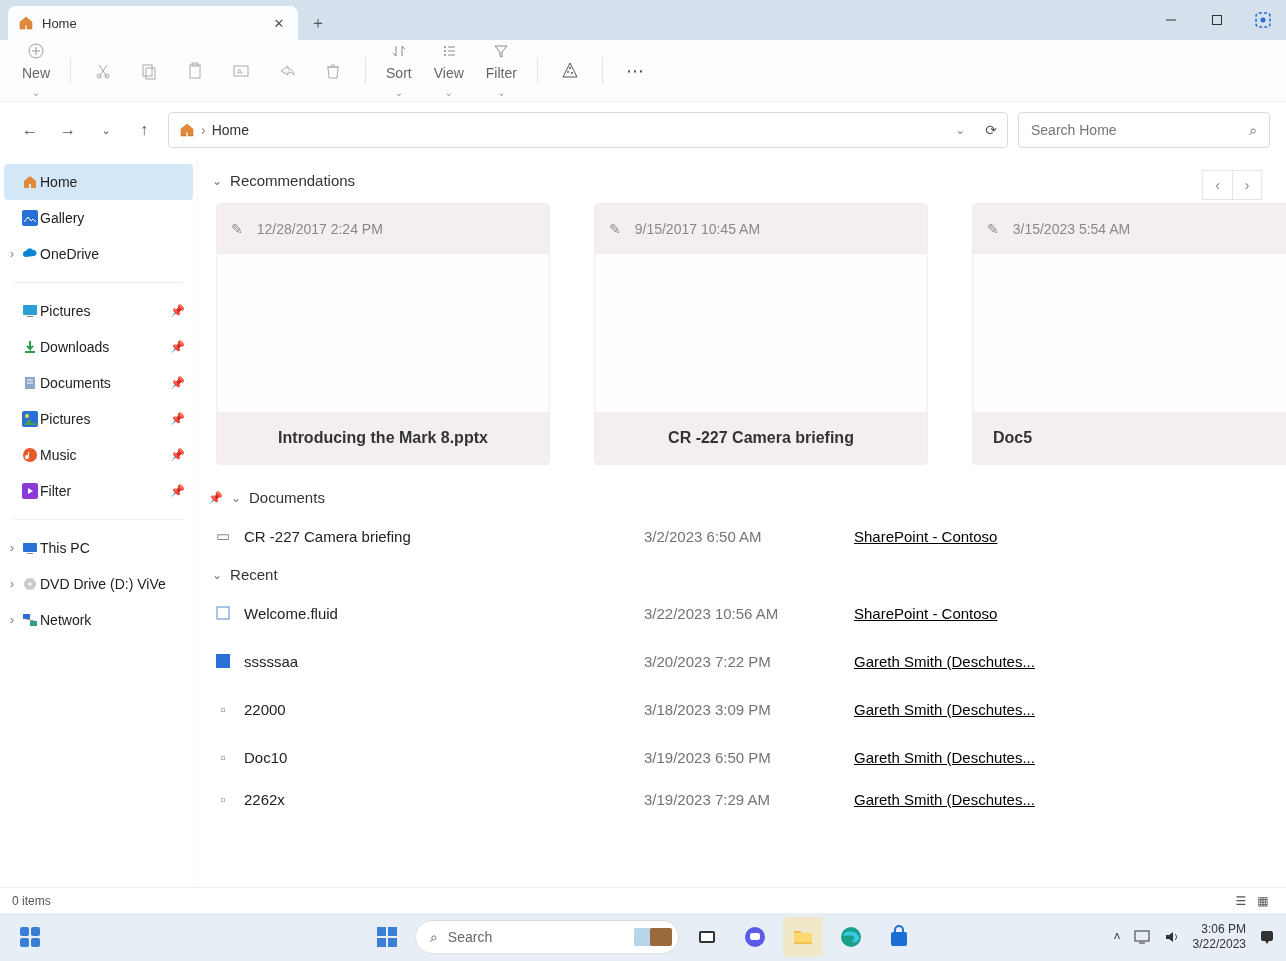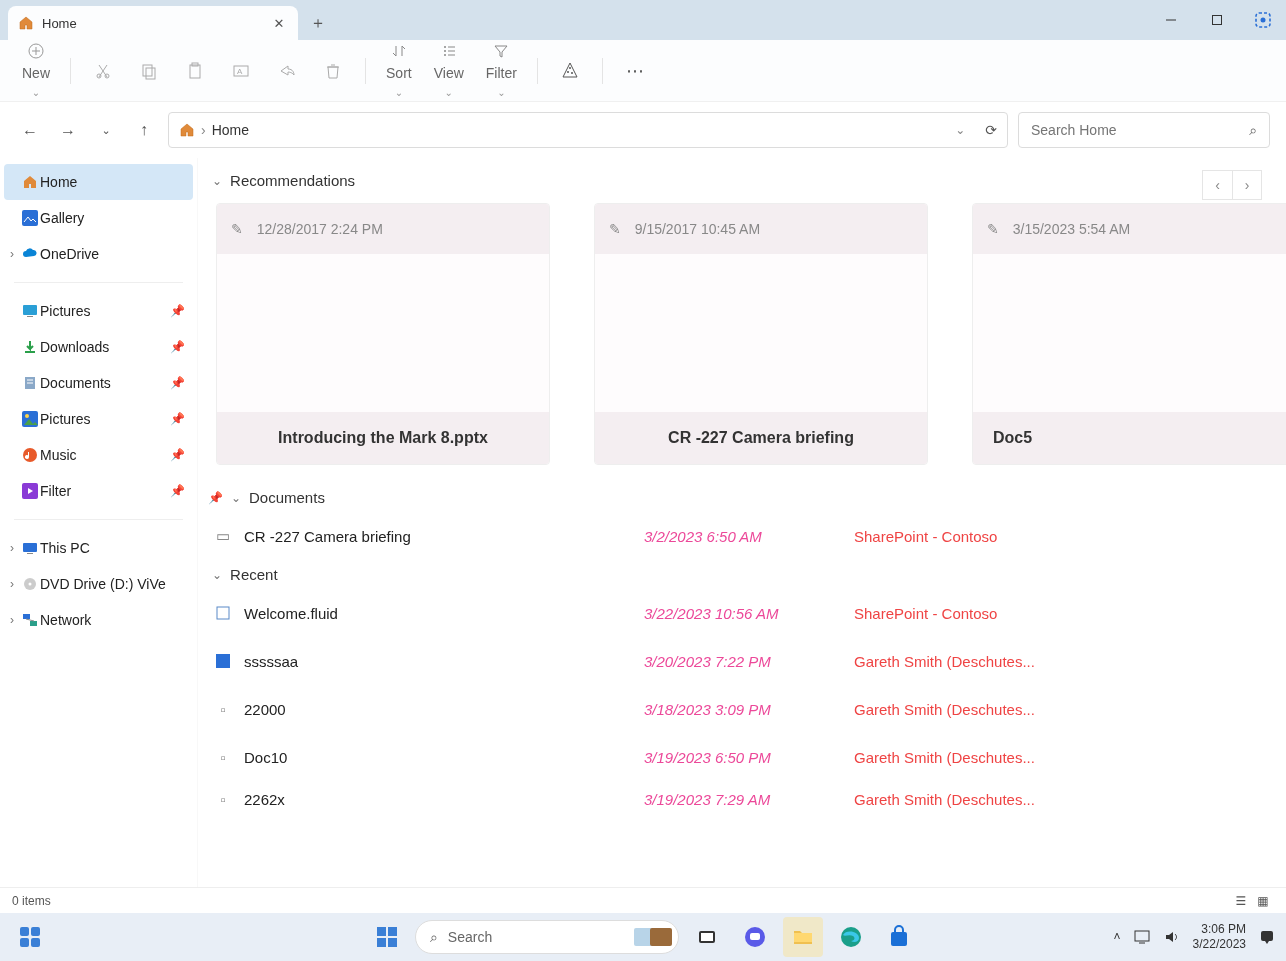--- a/index.html
+++ b/index.html
@@ -49,22 +49,22 @@
 
 .rec-row { display: flex; gap: 44px; padding: 8px 14px 16px 14px; overflow: hidden; }
 .rec-card { width: 334px; min-width: 334px; height: 262px; border: 1px solid #eee; border-radius: 4px; background: #fff; display: flex; flex-direction: column; overflow: hidden; }
 .rec-head { height: 50px; background: #f4eef1; display: flex; align-items: center; gap: 14px; padding: 0 14px; color: #888; font-size: 14px; }
 .rec-body { flex: 1; background: #fefcfd; }
 .rec-foot { height: 52px; background: #f4eef1; display: flex; align-items: center; justify-content: center; font-size: 16px; font-weight: 600; color: #333; padding: 0 19px; }
 
 .listrow { display: flex; align-items: center; height: 48px; padding: 0 10px; font-size: 15px; color: #222; }
 .listrow .fico { width: 22px; display: flex; justify-content: center; color: #888; margin-right: 10px; }
 .listrow .fname { width: 400px; }
-.listrow .fdate { width: 210px; color: #ec4899; font-style: italic; }
-.listrow .floc { color: #ef4444; }
+.listrow .fdate { width: 210px; color: #737373; }
+.listrow .floc { color: #000000; text-decoration: underline; }
 
 .statusbar { height: 26px; border-top: 1px solid #eee; display: flex; align-items: center; padding: 0 12px; font-size: 12px; color: #555; background: #fff; }
 .statusbar .sp { flex: 1; }
 .statusbar .viewbtn { width: 22px; height: 20px; display: flex; align-items: center; justify-content: center; color: #555; }
 
 
 .taskbar { height: 48px; background: #e8eef6; display: flex; align-items: center; padding: 0 10px; position: relative; }
 .tb-left { display: flex; align-items: center; gap: 4px; }
 .tb-center { position: absolute; left: 50%; transform: translateX(-50%); display: flex; align-items: center; gap: 8px; }
 .tb-right { margin-left: auto; display: flex; align-items: center; gap: 12px; color: #333; font-size: 12px; }

